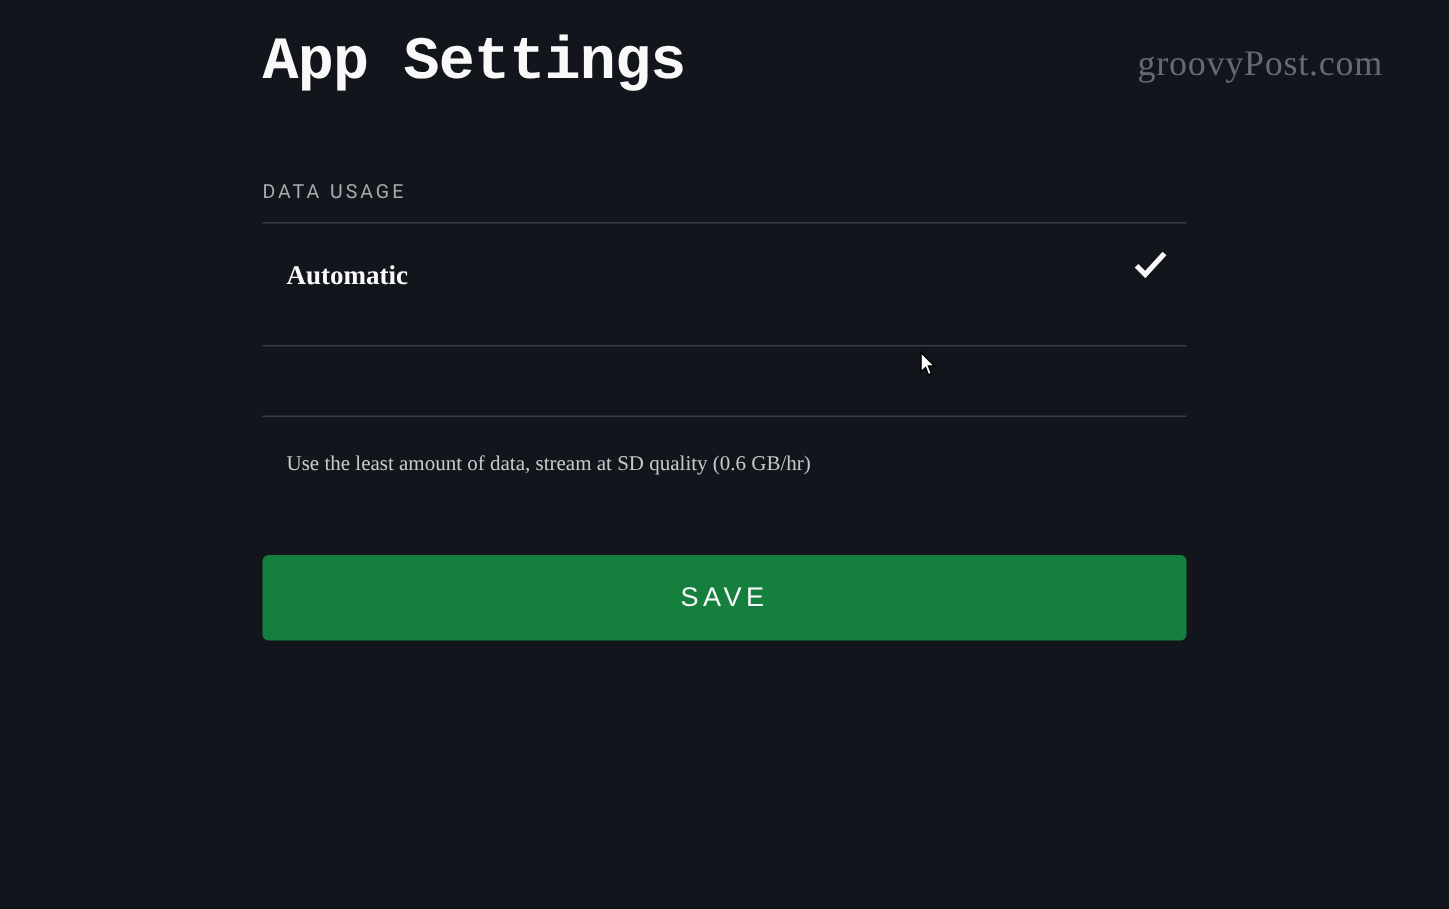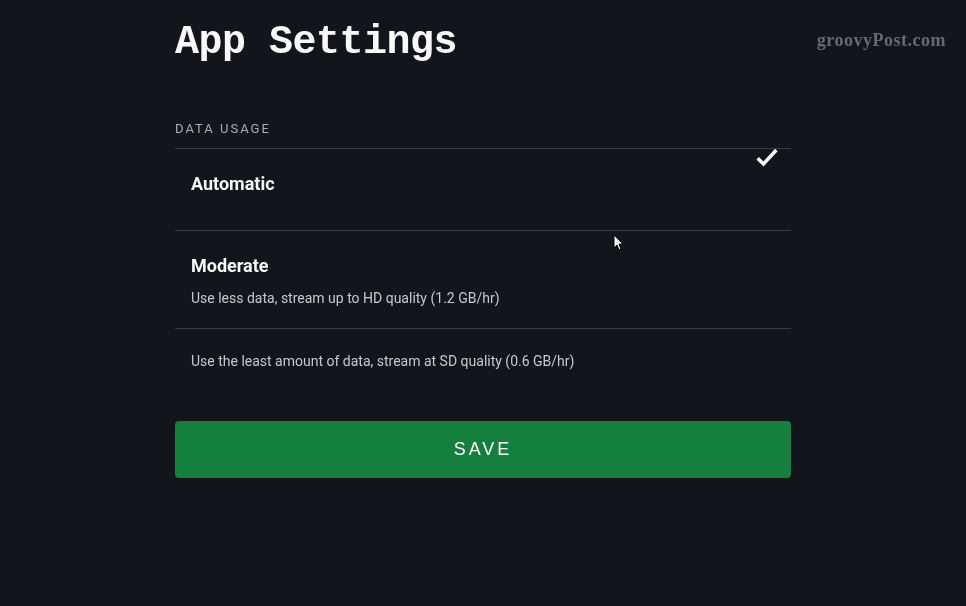--- a/index.html
+++ b/index.html
@@ -20,43 +20,43 @@
     .page-title {
       font-size: 40px;
       font-weight: 700;
       letter-spacing: -0.5px;
       margin-bottom: 56px;
       font-family: Liberation Mono, monospace;
     }
     .watermark {
       position: absolute;
       top: 30px;
-      right: 20px;
+      right: 44px;
       font-family: Georgia, "Times New Roman", serif;
-      font-size: 18px;
+      font-size: 24px;
       color: #666a70;
       letter-spacing: 0.5px;
-      font-weight: bold;
     }
     .section-header {
       font-size: 13px;
       letter-spacing: 2px;
       color: #a8acae;
       font-weight: 400;
       padding-bottom: 12px;
       border-bottom: 1px solid #3a3c42;
     }
     .option-row {
       display: flex;
-      align-items: flex-start;
+      align-items: center;
       justify-content: space-between;
       padding: 24px 0 22px 16px;
       border-bottom: 1px solid #3a3c42;
       cursor: pointer;
       position: relative;
+      font-family: Liberation Serif, serif;
     }
     .option-row:last-of-type {
       border-bottom: none;
     }
     .option-text {
       flex: 1;
     }
     .option-title {
       font-size: 18px;
       font-weight: 700;
@@ -121,24 +121,20 @@
     <div class="option-title">Automatic</div>
   </div>
   <div class="checkmark">
     <svg viewBox="0 0 24 24">
         <polyline points="4 13 9 18 20 6"></polyline>
       </svg>
   </div>
 </div>
 
 <div class="option-row">
-  <div class="option-text">
-    <div class="option-title">Moderate</div>
-    <div class="option-desc">Use less data, stream up to HD quality (1.2 GB/hr)</div>
-  </div>
   <div class="cursor-pointer" style="left:433px; top:2px;">
     <svg viewBox="0 0 18 22">
       <path d="M6 2 L6 15 L9 12 L11 17 L13 16 L11 11 L15 11 Z" fill="white" stroke="black" stroke-width="1"></path>
     </svg>
   </div>
 </div>
 
 <div class="option-row" style="border-bottom:none;">
   <div class="option-text">
     <div class="option-desc">Use the least amount of data, stream at SD quality (0.6 GB/hr)</div>

